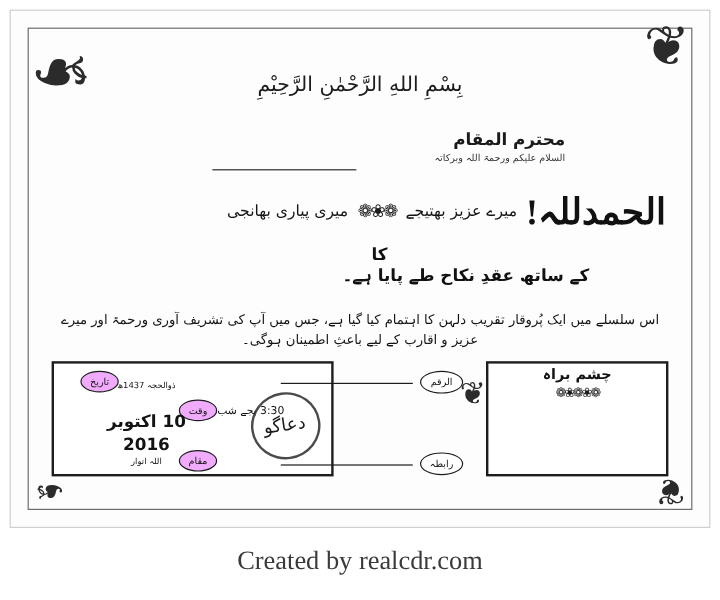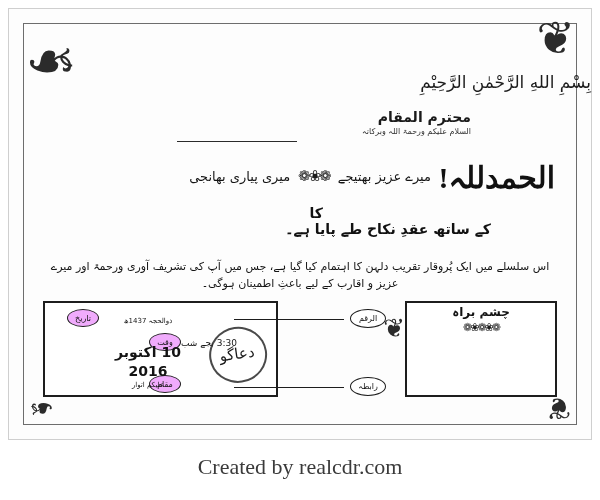--- a/index.html
+++ b/index.html
@@ -72,26 +72,26 @@
     font-size: 30px;
     transform: rotate(180deg);
   }
 
   
   .bismillah {
     position: absolute;
     left: 0;
     right: 0;
     top: 52px;
+    text-align: center;
     font-family: "DejaVu Sans", sans-serif;
     font-size: 17px;
     color: #1c1c1c;
     direction: rtl;
     letter-spacing: -1px;
-    margin-top: 11px;
   }
 
   
   .addressee {
     position: absolute;
     right: 120px;
     top: 100px;
     text-align: right;
     direction: rtl;
     font-family: "DejaVu Sans", sans-serif;
@@ -219,21 +219,21 @@
 
   .detail {
     position: absolute;
     direction: rtl;
     text-align: center;
     font-family: "DejaVu Sans", sans-serif;
     color: #131313;
     line-height: 1.35;
   }
   .d-date {
-    left: 96px;
+    left: 70px;
     top: 308px;
     width: 86px;
     font-size: 9px;
   }
   .d-date .hijri { font-size: 7px; display: block; }
   .d-date .greg  { font-size: 14px; display: block; font-weight: bold; margin-top: 17px; }
   .d-date .day   { font-size: 7px; display: block; }
   .d-time {
     left: 168px;
     top: 328px;
@@ -391,21 +391,21 @@
     <div class="body-text">اس سلسلے میں ایک پُروقار تقریب دلہن کا اہتمام کیا گیا ہے، جس میں آپ کی تشریف آوری ورحمۃ اور میرے عزیز و اقارب کے لیے باعثِ اطمینان ہوگی۔</div>
 
     <div class="panel-left"></div>
     <div class="badge b-tareekh">تاریخ</div>
     <div class="badge b-waqt">وقت</div>
     <div class="badge b-maqam">مقام</div>
 
     <div class="detail d-date">
       <span class="hijri">ذوالحجہ 1437ھ</span>
       <span class="greg">10 اکتوبر 2016</span>
-      <span class="day">علیکم اتوار</span>
+      <span class="day">اللہ اتوار</span>
     </div>
     <div class="detail d-time">3:30 بجے شب</div>
     <div class="detail d-venue"></div>
 
     <div class="stamp">
       <span class="ring"></span>
       <span>دعاگو</span>
     </div>
 
     <div class="field f-address">

